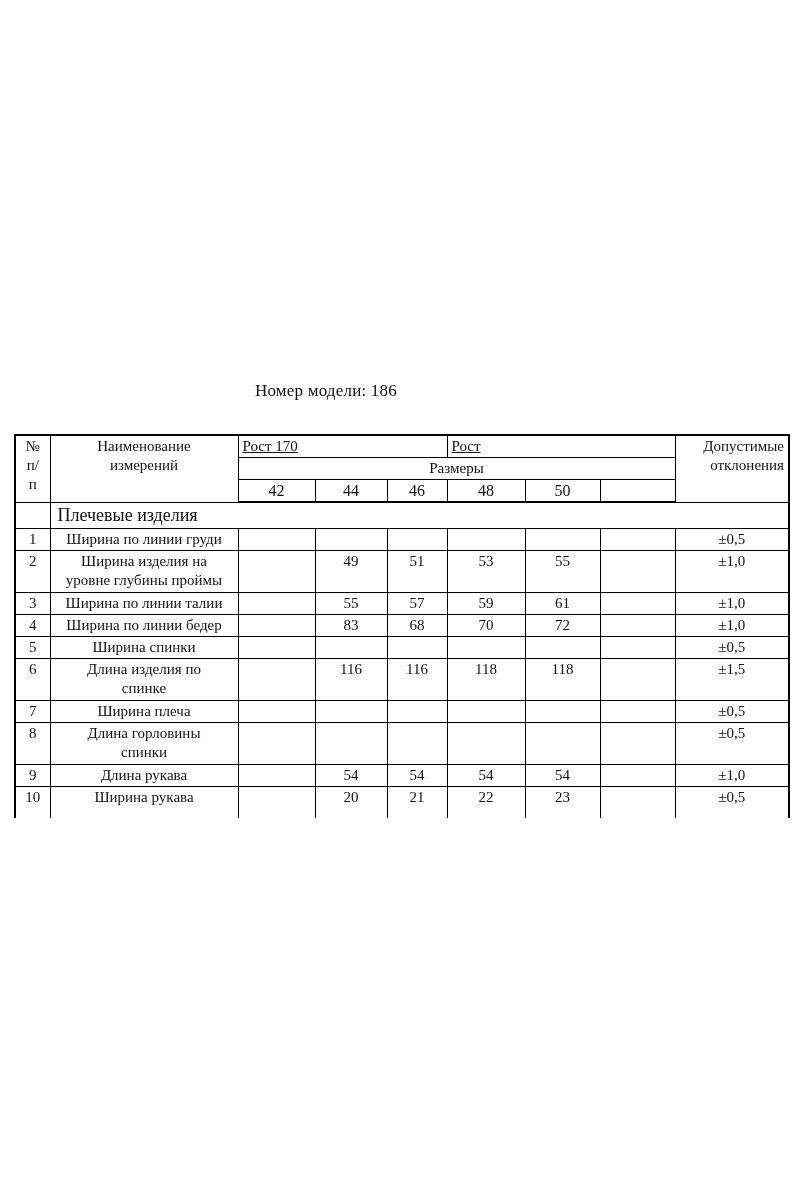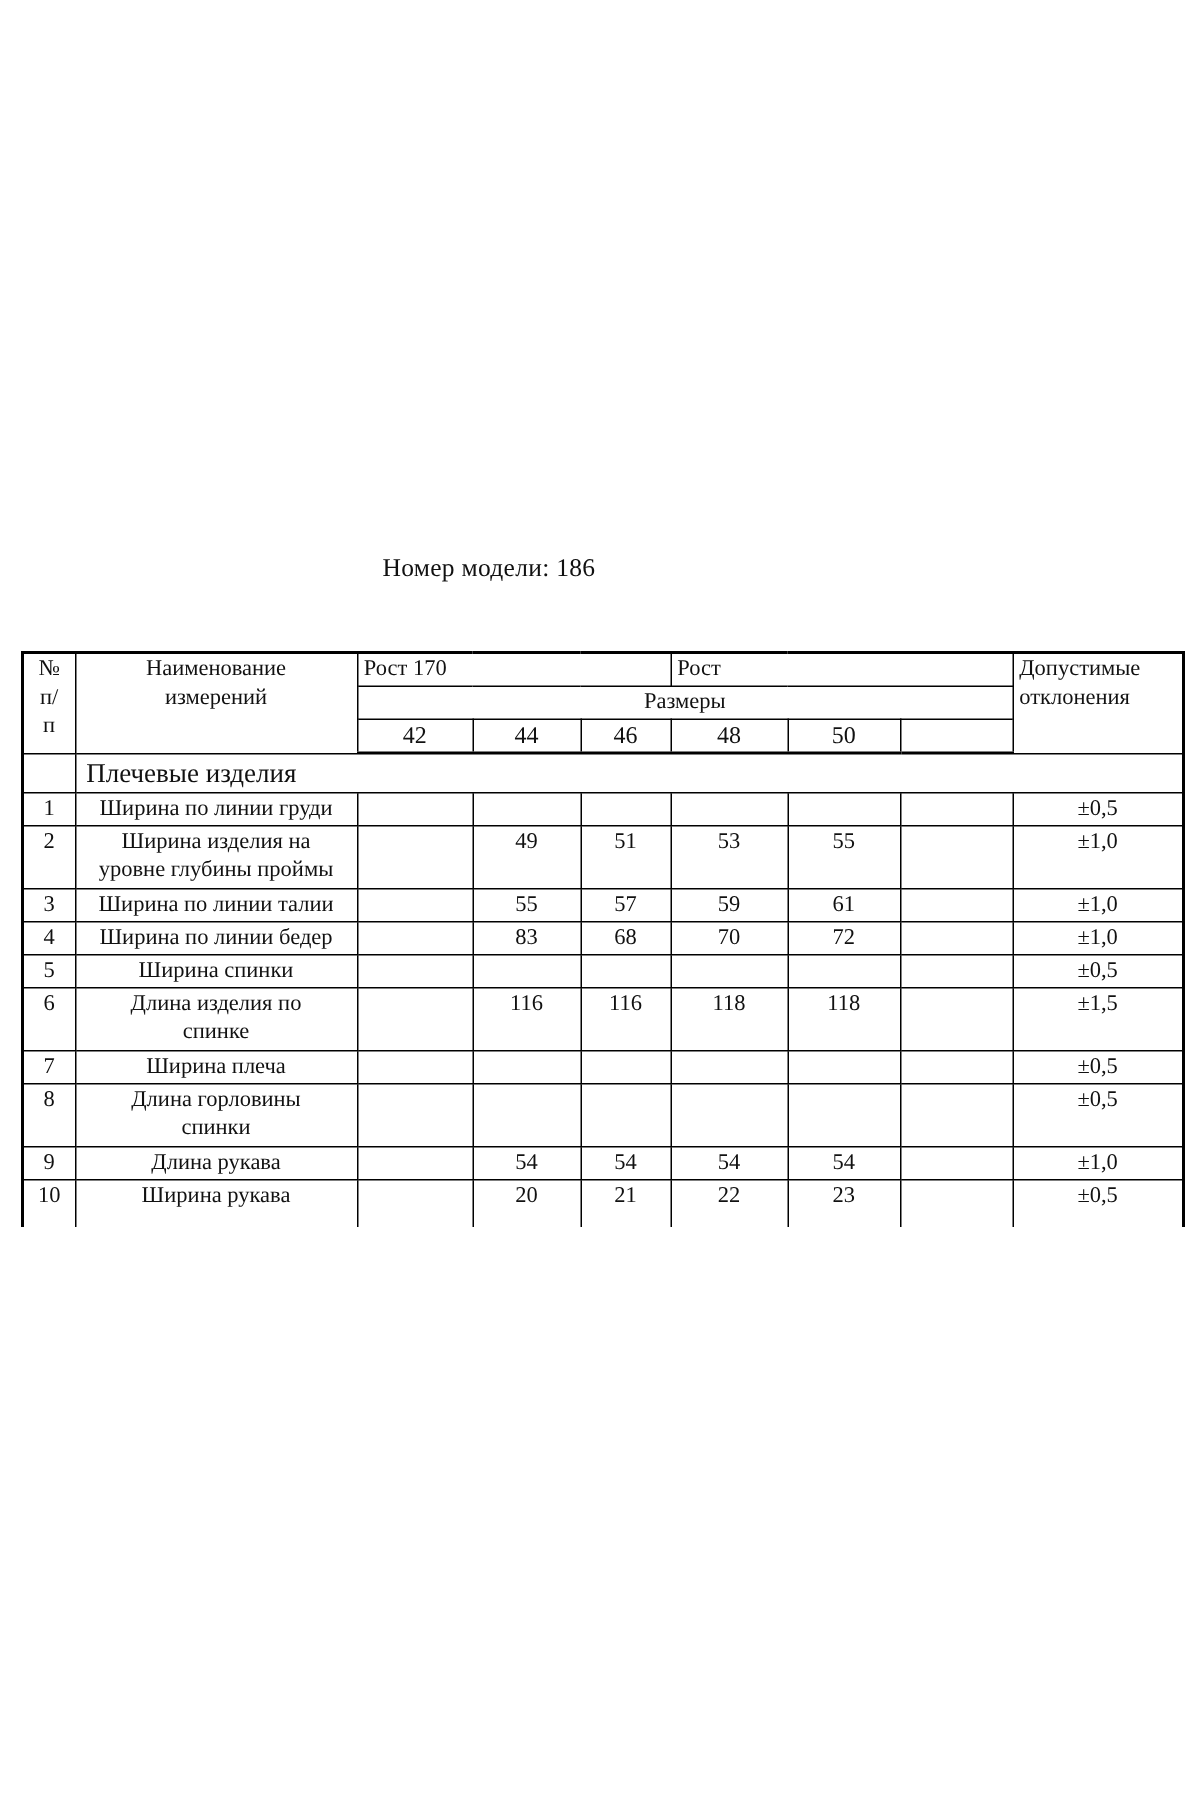--- a/index.html
+++ b/index.html
@@ -8,21 +8,21 @@
     width: 800px;
     height: 1200px;
     background: #ffffff;
     font-family: "Liberation Serif", "DejaVu Serif", serif;
     color: #111111;
     overflow: hidden;
   }
   .doc-title {
     position: absolute;
     left: 255px;
-    top: 369px;
+    top: 381px;
     font-size: 17px;
     letter-spacing: 0.2px;
     white-space: pre;
   }
   .table-clip {
     position: absolute;
     left: 14px;
     top: 434px;
     width: 778px;
     height: 384px;
@@ -49,22 +49,22 @@
   tr.hC { height: 22px; }
   tr.hC td { border-bottom: 2px solid #000; font-size: 16px; }
   td.hnum {
     text-align: center;
     vertical-align: middle;
     font-size: 13.5px;
     line-height: 14px;
     padding: 0 1px;
   }
   td.hname { text-align: center; vertical-align: middle; line-height: 18px; }
-  td.htol  { text-align: left; vertical-align: middle; line-height: 19px; }
-  td.rost  { white-space: pre; padding-left: 7px; }
+  td.htol  { text-align: right; vertical-align: middle; line-height: 19px; }
+  td.rost  { white-space: pre; padding-left: 7px; text-decoration: underline; }
   td.c     { text-align: center; }
   
   tr.section { height: 26px; }
   tr.section td.sec-label {
     font-size: 18px;
     line-height: 23px;
     padding-left: 7px;
     white-space: nowrap;
   }
   

